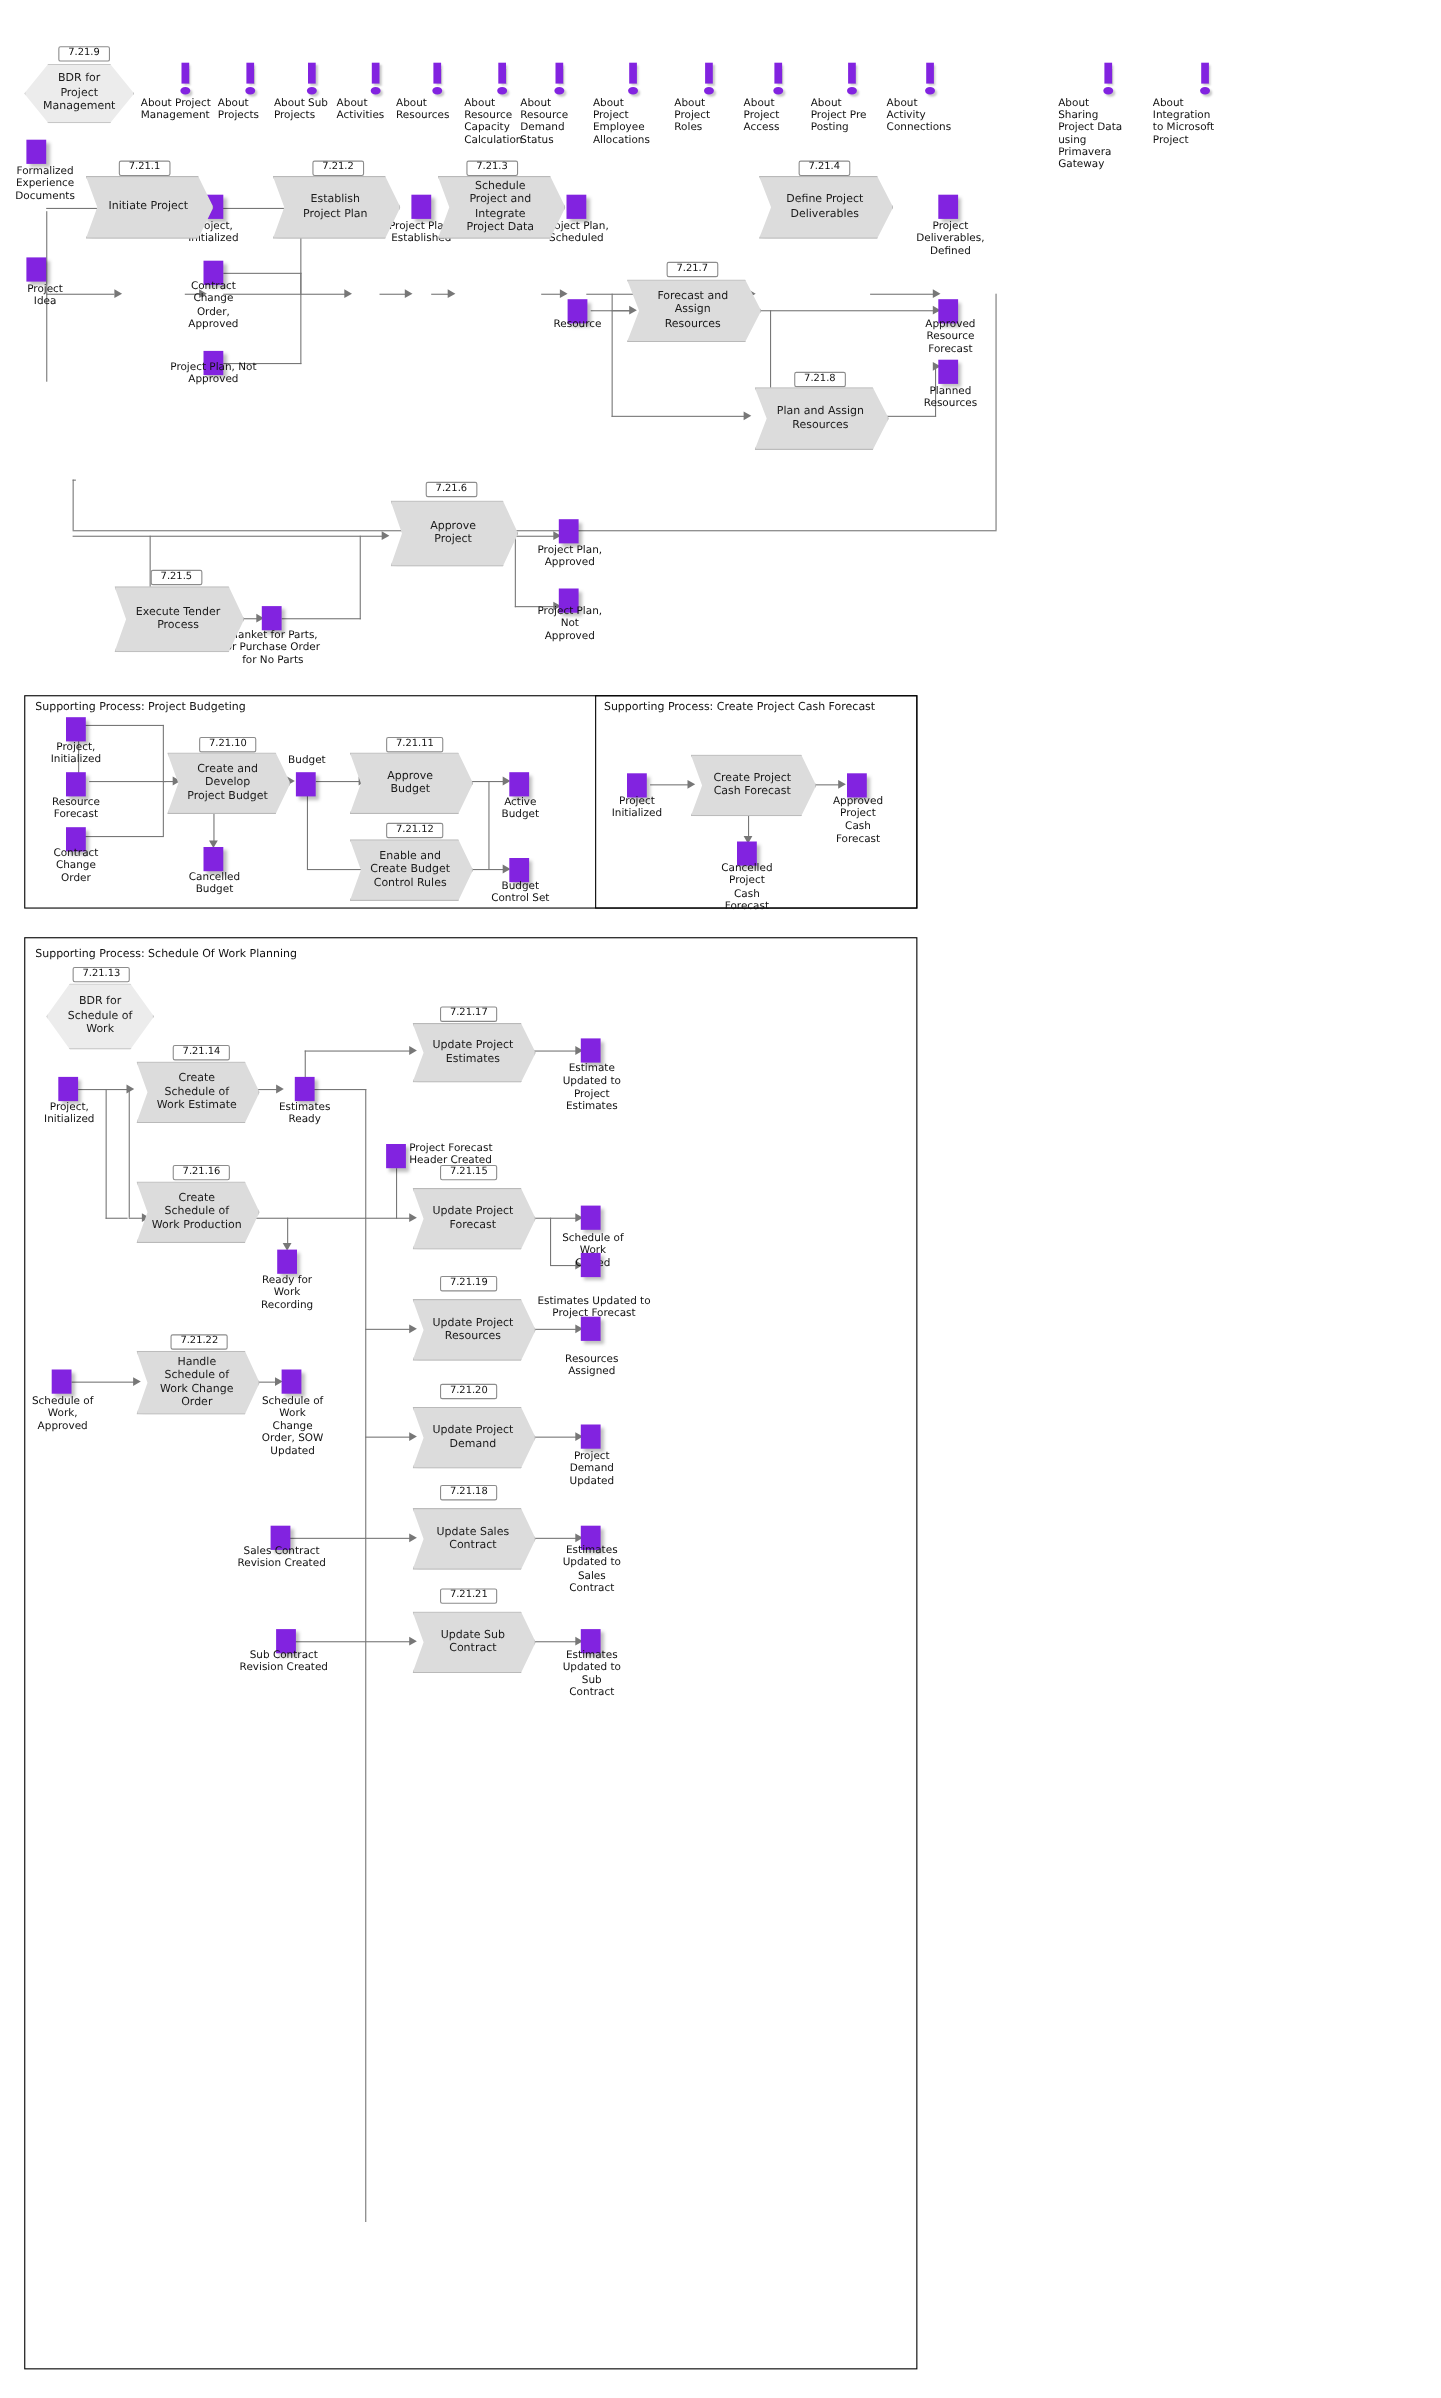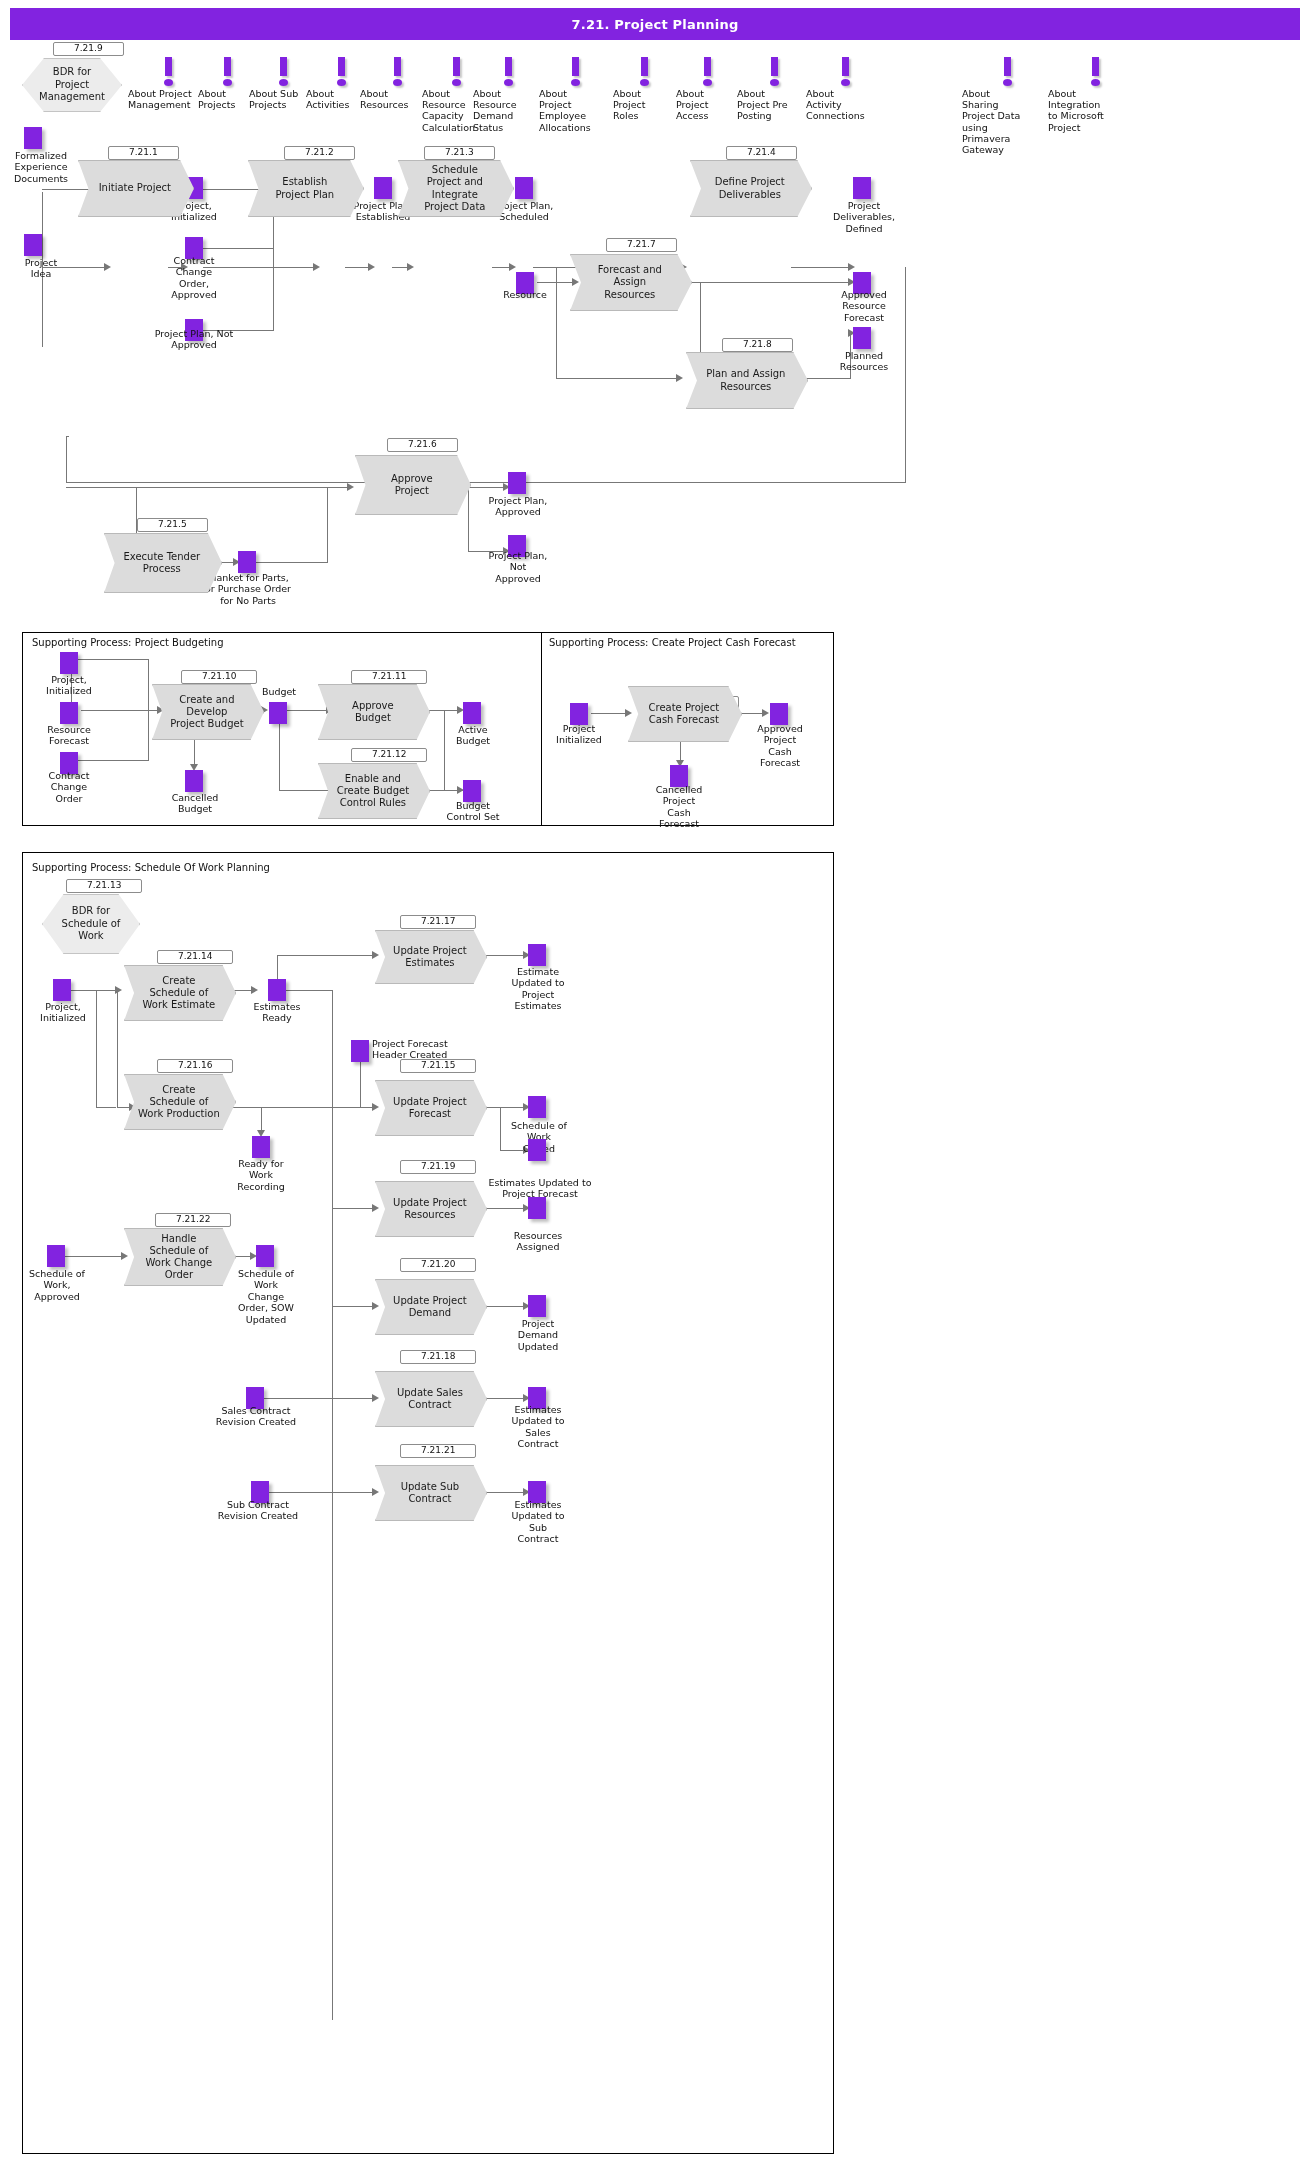--- a/index.html
+++ b/index.html
@@ -15,21 +15,21 @@
   
   .proc{position:absolute;background:#dcdcdc;border:1px solid #b9b9b9;
     clip-path:polygon(0 0,88% 0,100% 50%,88% 100%,0 100%,9% 50%);
     box-shadow:4px 4px 4px rgba(0,0,0,.20);}
   .proc .lbl{position:absolute;left:11%;top:0;width:76%;height:100%;
     display:flex;align-items:center;justify-content:center;text-align:center;
     font-size:10px;color:#1a1a1a;line-height:1.22;}
 
   
   .idtag{position:absolute;background:#fff;border:1px solid #8c8c8c;border-radius:2px;
-    font-size:9px;color:#111;padding:1px 20px;line-height:1.1;white-space:nowrap;}
+    font-size:9px;color:#111;padding:1px 8px;line-height:1.1;white-space:nowrap;}
 
   
   .hex{position:absolute;background:#ececec;border:1px solid #c4c4c4;
     clip-path:polygon(22% 0,78% 0,100% 50%,78% 100%,22% 100%,0 50%);
     box-shadow:4px 4px 4px rgba(0,0,0,.18);}
   .hex .lbl{position:absolute;left:0;top:0;width:100%;height:100%;
     display:flex;align-items:center;justify-content:center;text-align:center;
     font-size:10px;color:#1a1a1a;line-height:1.25;}
 
   
@@ -56,23 +56,20 @@
   .lnv{width:1px;}
   .arrow{position:absolute;width:0;height:0;}
   .arr-r{border-top:4px solid transparent;border-bottom:4px solid transparent;border-left:7px solid #777;}
   .arr-d{border-left:4px solid transparent;border-right:4px solid transparent;border-top:7px solid #777;}
 </style>
 </head>
 <body>
 
 <div id="page">
 
-  <div class="titlebar">
-    <div class="t">7.21. Project Planning</div>
-  </div>
 
   <div class="idtag" style="left:53px;top:42px;">7.21.9</div>
   <div class="hex" style="left:22px;top:58px;width:98px;height:52px;">
     <div class="lbl" style="white-space: pre-line;">BDR for
 Project
 Management</div>
   </div>
 
   <div class="info" style="left:161px;top:57px;">
       <div class="bar"></div>

